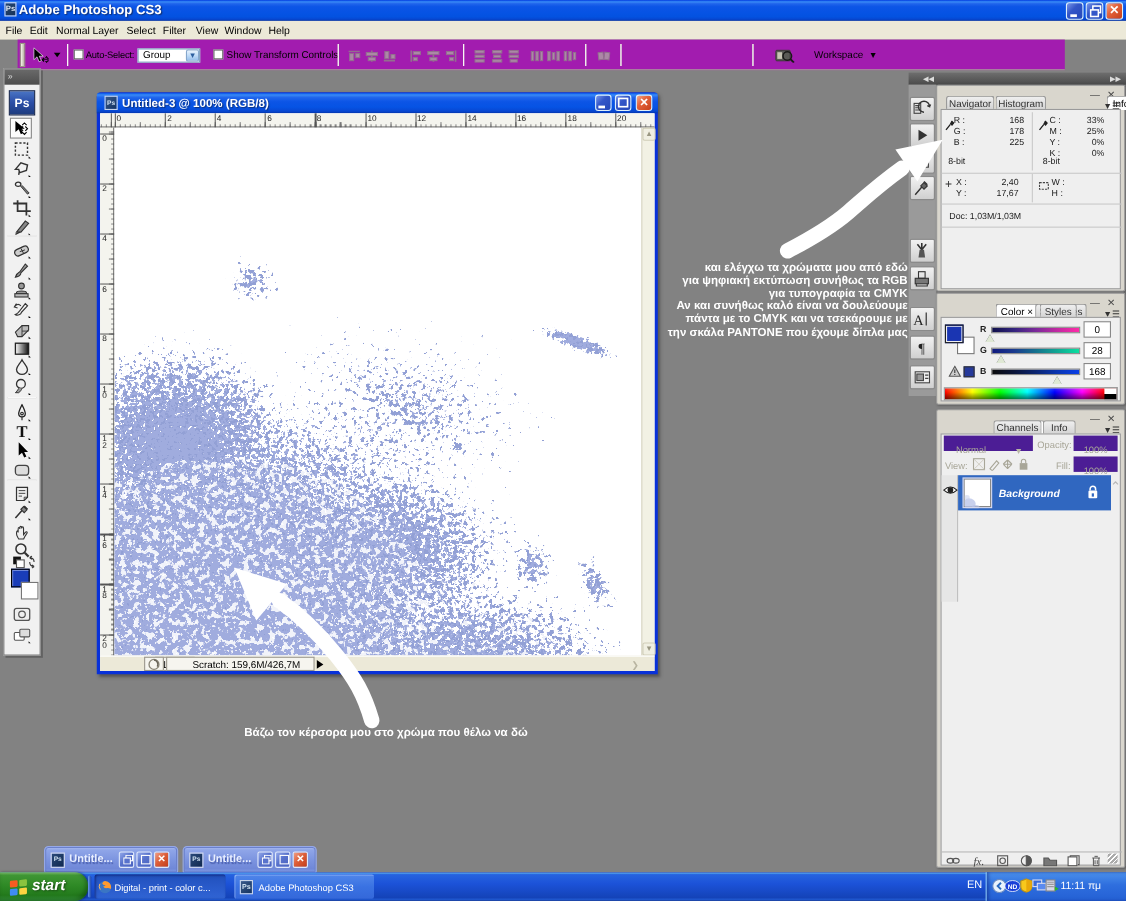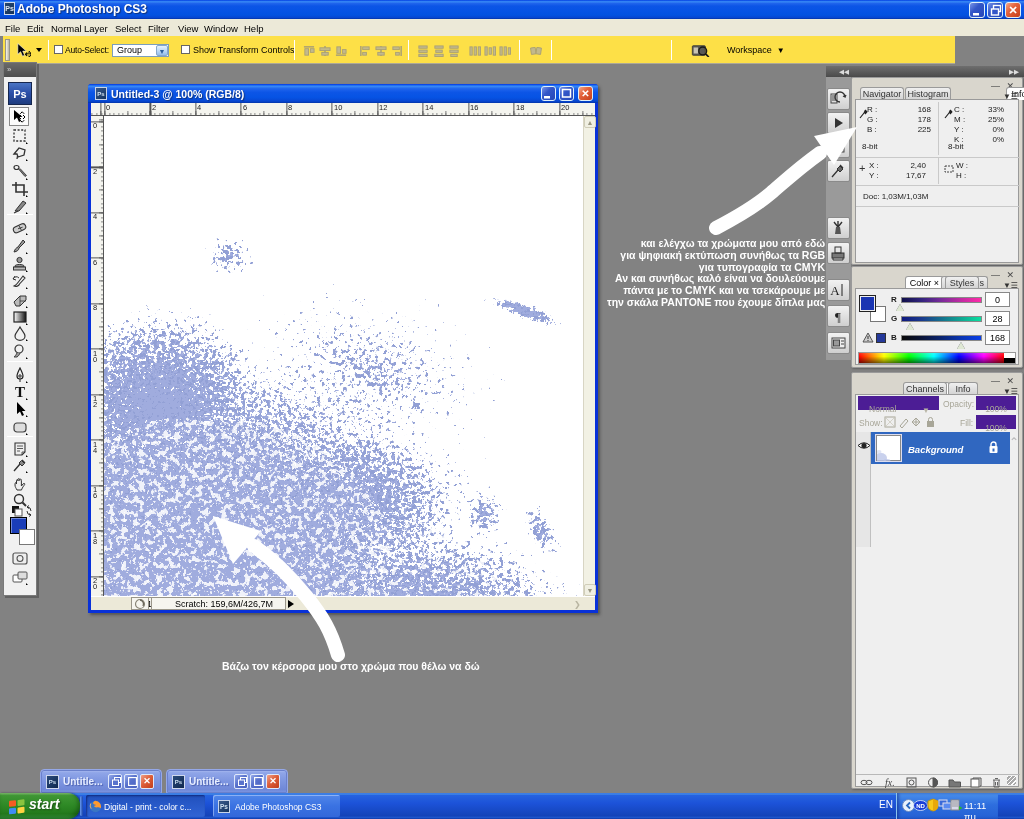--- a/index.html
+++ b/index.html
@@ -21,21 +21,21 @@
 .winbtn.min { background:linear-gradient(135deg,#7a95e8 0%,#3356c8 40%,#2447b8 100%); }
 .winbtn.max { background:linear-gradient(135deg,#7a95e8 0%,#3356c8 40%,#2447b8 100%); }
 .winbtn.cls { background:linear-gradient(135deg,#f2a88c 0%,#e4633c 40%,#c63f1a 100%); }
 
 
 #menubar { left:0; top:19px; width:1024px; height:17px; background:#ece9d8; color:#000;
   font-size:9.5px; }
 #menubar span { position:absolute; top:4px; }
 
 
-#optbar { left:3px; top:36px; width:952px; height:28px; background:#fde047;
+#optbar { left:16px; top:36px; width:952px; height:28px; background:#a21caf;
   border-bottom:1px solid #aca899; }
 
 #optbar .grip { position:absolute; left:2px; top:3px; width:5px; height:22px;
   background:linear-gradient(90deg,#f6f4ea,#b8b4a4); border:1px solid #9a9684; }
 .vsep { position:absolute; top:4px; width:1px; height:20px; background:#b5b1a1; border-right:1px solid #fff; }
 .cb { position:absolute; top:9px; width:9px; height:9px; background:#fff; border:1px solid #666; }
 .optlbl { position:absolute; top:9px; font-size:9px; color:#000; }
 #grpsel { position:absolute; left:109px; top:8px; width:57px; height:13px; background:#fff;
   border:1px solid #7b9ebd; font-size:9px; line-height:11px; padding-left:4px; color:#000; }
 #grpsel .dd { position:absolute; right:0px; top:0px; width:12px; height:11px; border-radius:2px;
@@ -155,21 +155,21 @@
   background:linear-gradient(180deg,#7ebe6e 0%,#3f9634 10%,#2f8a26 45%,#237a1c 80%,#36963a 95%);
   box-shadow:inset -2px -2px 4px rgba(0,40,0,0.4), 1px 0 2px rgba(0,0,30,0.5); }
 #startbtn span { position:absolute; left:29px; top:3px; color:#fff; font-size:14px; font-weight:bold;
   font-style:italic; text-shadow:1px 1px 2px #1a4a14; }
 .task { position:absolute; top:2px; height:22px; border-radius:2px;
   background:linear-gradient(180deg,#5086ea 0%,#3a72e2 50%,#3468da 100%);
   box-shadow:inset 1px 1px 0 rgba(200,220,255,0.5); color:#fff; font-size:11px; }
 .task.pressed { background:linear-gradient(180deg,#2150bc 0%,#2a5ccc 60%,#3064d4 100%);
   box-shadow:inset 1px 1px 2px rgba(0,0,60,0.5); }
 .task span { position:absolute; left:26px; top:6px; font-size:10px; }
-#tray { position:absolute; left:896px; top:0; width:102px; height:26px;
+#tray { position:absolute; left:896px; top:0; width:128px; height:26px;
   background:linear-gradient(180deg,#4a90ec 0%,#2e6ede 45%,#2460d4 100%);
   box-shadow:inset 2px 0 3px rgba(0,0,80,0.35); border-left:1px solid #8ac4f0;padding-left:33px; }
 </style>
 </head>
 <body>
 <div class="abs" id="titlebar">
   <div class="ps-ico">Ps</div>
   <div class="ttl">Adobe Photoshop CS3</div>
   <div class="winbtn min" style="left:969px;"><svg width="14" height="14" style="margin:0 0 0 0.5px;">
         <rect x="2" y="10" width="6" height="2.5" fill="#fff"></rect>
@@ -759,21 +759,21 @@
 <div class="pgroup" style="left:851px;top:372px;width:172px;height:417px;">
   <div class="mmx">— ✕</div>
   <div class="ptab on" style="left:8px;top:9px;width:42px;">Layers ×</div>
   <div class="ptab" style="left:51px;top:9px;width:44px;">Channels</div>
   <div class="ptab" style="left:96px;top:9px;width:30px;">Info</div>
   <div class="pmenu" style="top:14px;">▼☰</div>
   <div class="pbody" style="top:21px;width:164px;height:393px;">
     <div class="lbox" style="left:2px;top:1px;width:81px;text-align:left;padding-left:4px;background:#f2f1ea;color:#a8a698;">Normal<span style="position:absolute;right:2px;top:1px;font-size:8px;color:#b8b5a5;">▼</span></div>
     <div class="lrow" style="left:87px;top:4px;color:#a8a698;">Opacity:</div>
     <div class="lbox" style="left:120px;top:1px;width:40px;color:#a8a698;">100% ▸</div>
-    <div class="lrow" style="left:3px;top:23px;color:#a8a698;">Show:</div>
+    <div class="lrow" style="left:3px;top:23px;color:#a8a698;">View:</div>
     <svg style="position:absolute;left:28px;top:21px;" width="52" height="12" viewBox="0 0 52 12">
         <rect x="1" y="1" width="10" height="10" fill="none" stroke="#a8a698"></rect>
         <path d="M1 1 l10 10 M11 1 l-10 10" stroke="#c8c5b8" stroke-width="0.7"></path>
         <path d="M16 10 L22 3 l2 2 -6 7 z" fill="none" stroke="#a8a698"></path>
         <path d="M32 2 v8 M28 6 h8 M32 2 l-2 2 M32 2 l2 2 M32 10 l-2 -2 M32 10 l2 -2 M28 6 l2 -2 M28 6 l2 2 M36 6 l-2 -2 M36 6 l-2 2" stroke="#a8a698" fill="none"></path>
         <rect x="43" y="5" width="7" height="6" fill="#a8a698"></rect>
         <path d="M44.5 5 v-1.5 a2 2 0 0 1 4 0 V5" fill="none" stroke="#a8a698"></path>
       </svg>
     <div class="lrow" style="left:104px;top:23px;color:#a8a698;">Fill:</div>
     <div class="lbox" style="left:120px;top:20px;width:40px;color:#a8a698;">100% ▸</div>

